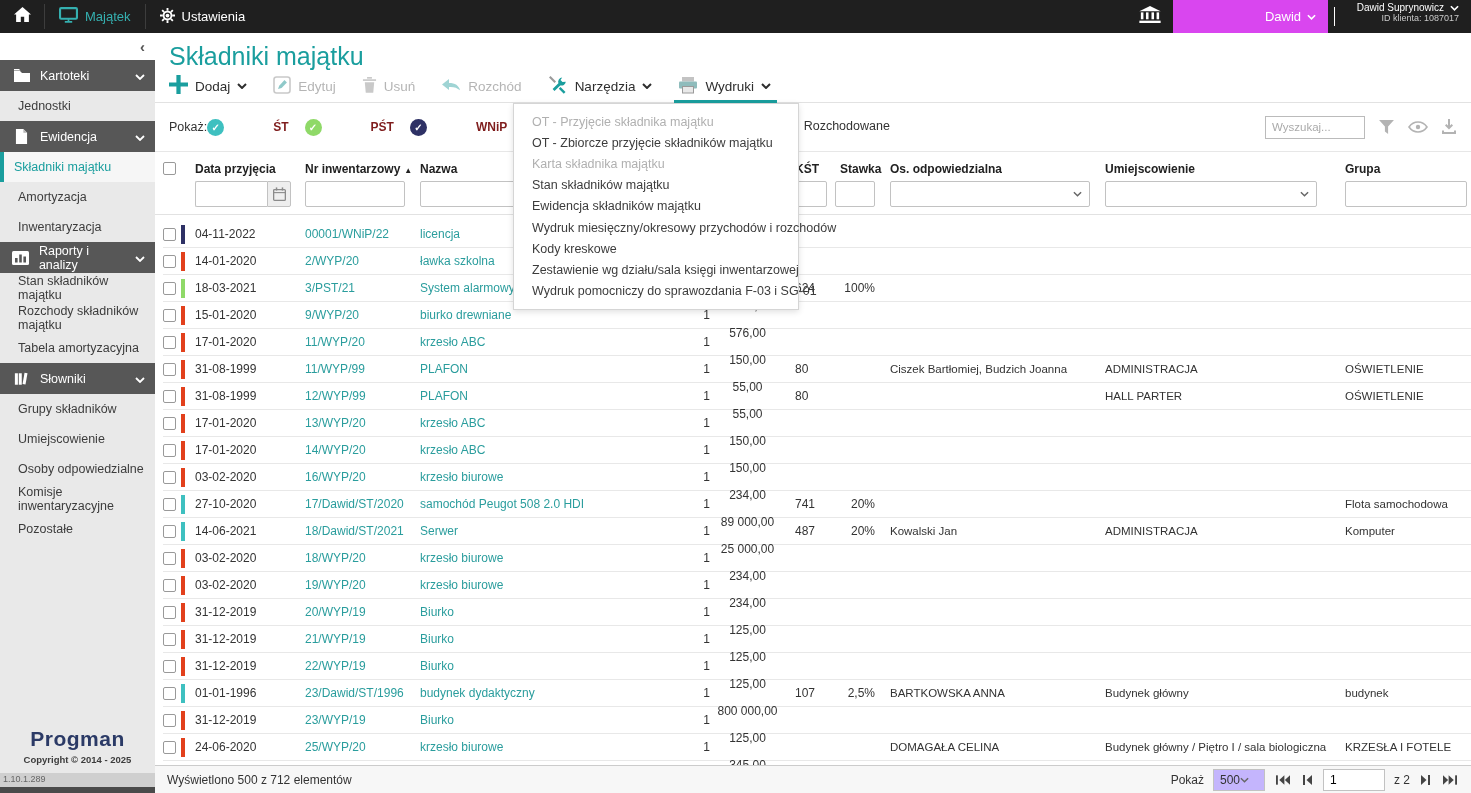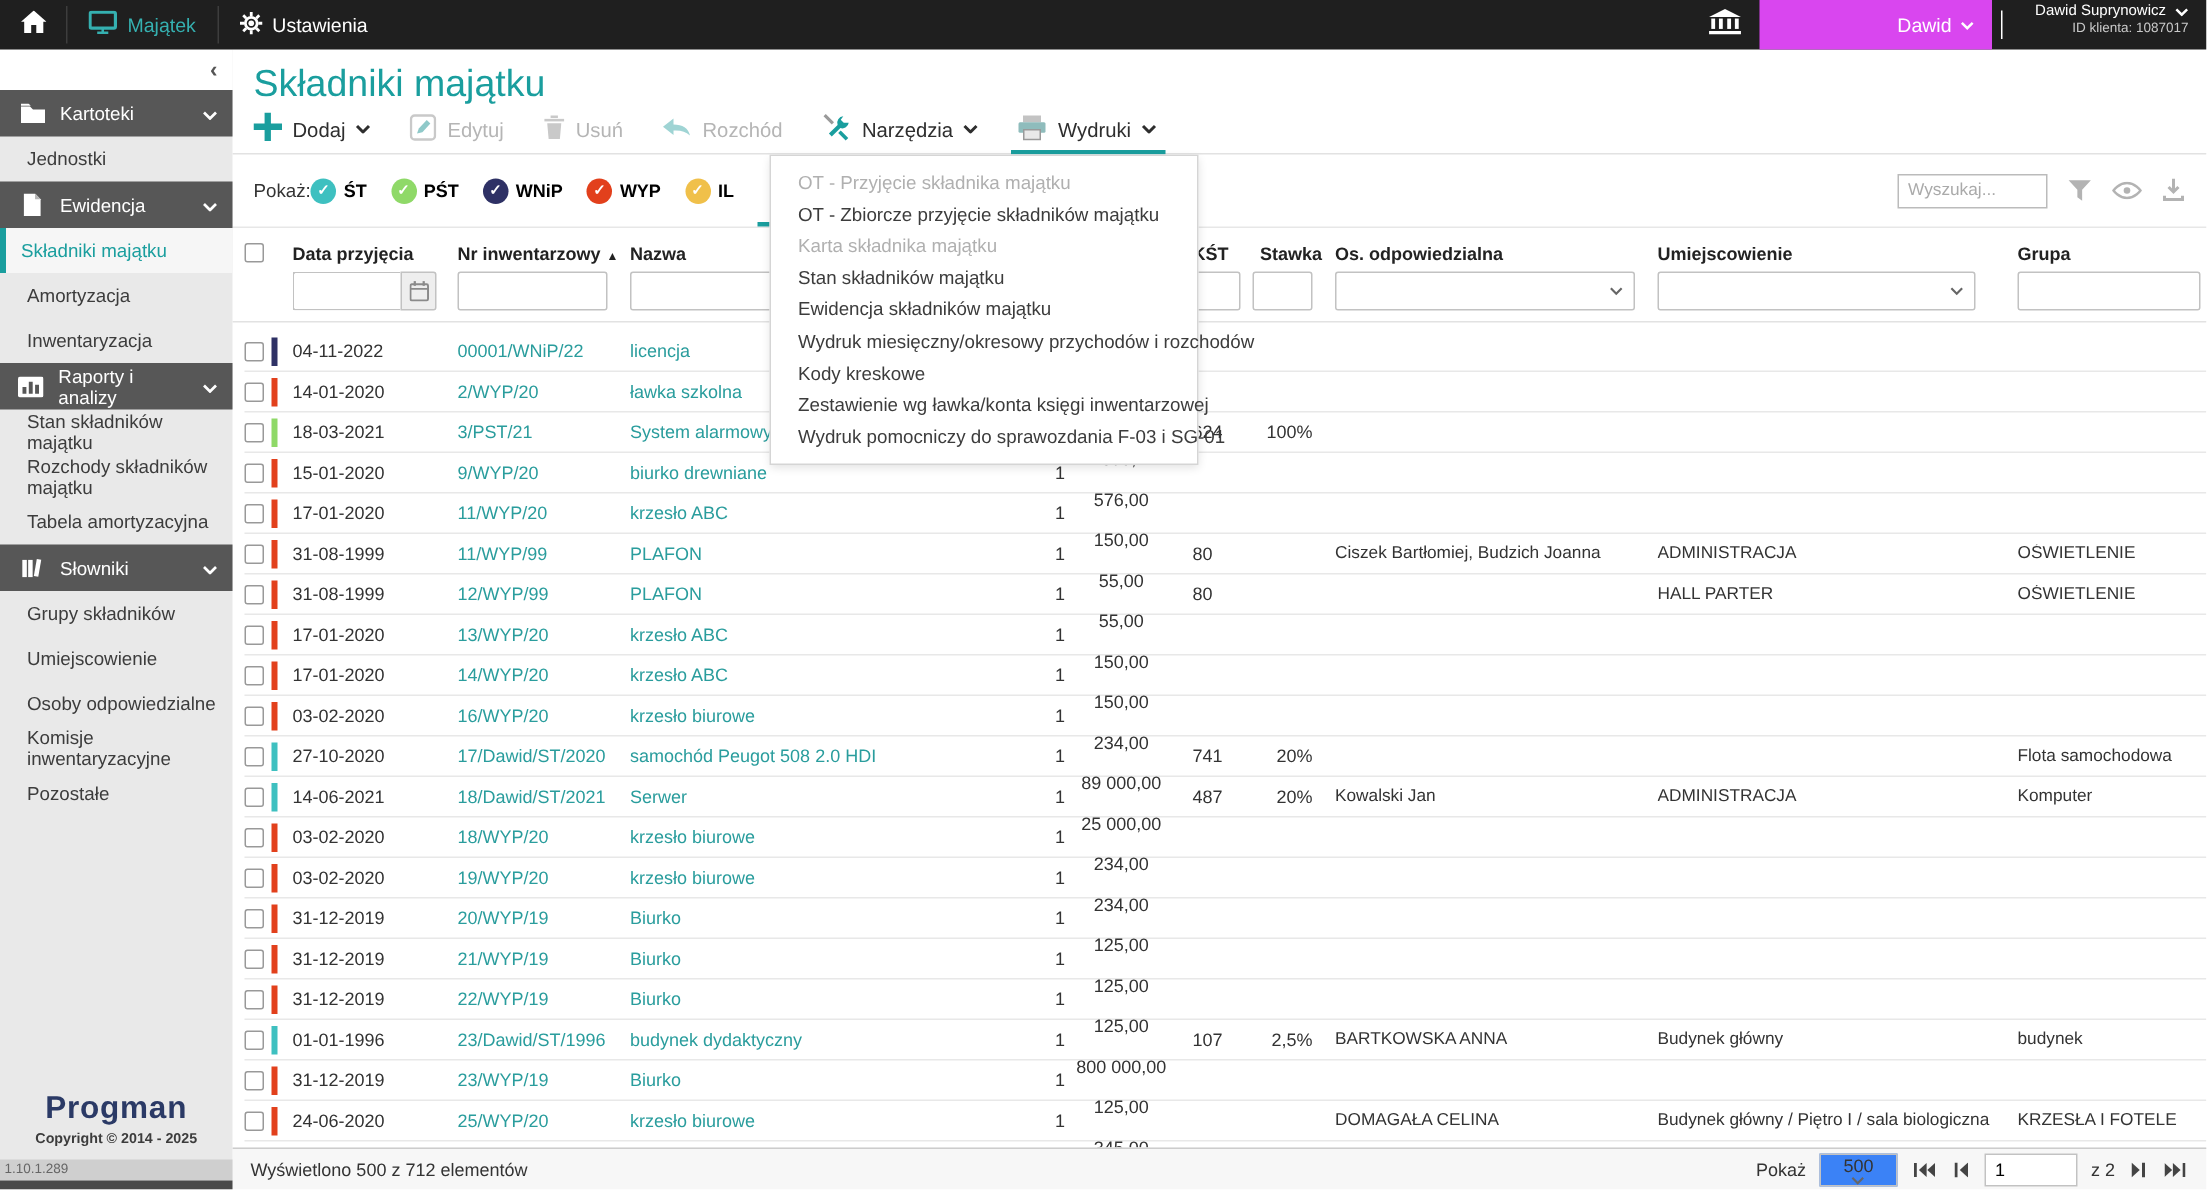--- a/index.html
+++ b/index.html
@@ -50,21 +50,21 @@
   .tool-btn.disabled{color:#b5b5b5; cursor:default;}
   .tool-btn .chev{color:#2e2e2e;}
   .tool-btn.active::after{content:""; position:absolute; left:-4px; right:-6px; bottom:-1px; height:3px; background:var(--accent);}
 
   .filter-bar{height:49px; display:flex; align-items:center; padding-left:14px; border-bottom:1px solid #e7e7e7; position:relative;}
   .show-label{font-size:12.5px; color:#333; }
   .badges{display:flex; align-items:center; gap:16px;}
   .badge{display:flex; align-items:center; gap:5px; cursor:pointer;}
   .badge-circle{width:17px; height:17px; border-radius:50%; display:flex; align-items:center; justify-content:center;}
   .badge-circle::before{content:"✓"; color:#fff; font-size:10px; font-weight:bold;}
-  .badge-label{font-size:12px; font-weight:bold; color:#000000;}
+  .badge-label{font-size:12px; font-weight:bold; color:#7f1d1d;margin-left:44px;}
   .tabs{display:flex; margin-left:16px; height:100%;}
   .tab{font-size:12.5px; color:#333; padding:0 9px; display:flex; align-items:center; cursor:pointer; border-bottom:3px solid transparent;}
   .tab.active{border-bottom:3px solid var(--accent);}
   .search-cluster{margin-left:auto; display:flex; align-items:center; gap:13px; padding-right:14px;}
   .search-input{width:100px; height:23px; border:1px solid #bbb; font-size:11.5px; padding:0 6px; color:#333; font-family:"Liberation Sans",sans-serif;}
   .search-input::placeholder{color:#aaa;}
   .sc-icon{display:inline-flex; cursor:pointer;}
 
   
   .col-check{width:18px; padding-left:0; display:flex; align-items:center;}
@@ -97,21 +97,21 @@
   .trow[data-type="wyp"] .type-bar{background:var(--wyp);}
   .trow[data-type="wnip"] .type-bar{background:var(--wnip);}
   .trow[data-type="pst"] .type-bar{background:var(--pst);}
   .trow[data-type="st"] .type-bar{background:var(--st);}
   .trow .col-inv,.trow .col-name{color:#2a9d9d; cursor:pointer;}
   .trow .col-name{white-space:nowrap; overflow:hidden;}
   .trow .col-person,.trow .col-loc,.trow .col-grupa{white-space:nowrap; overflow:hidden; font-size:11.5px;}
 
   .table-footer{height:28px; background:#f7f7f7; border-top:1px solid #ccc; display:flex; align-items:center; font-size:12px; color:#333; padding:0 12px;}
   .pager{margin-left:auto; display:flex; align-items:center; gap:9px;}
-  .pg-sel{width:52px; height:22px; border:1px solid #c2c2c2; background:#3b82f6; display:flex; align-items:center; padding:0 6px; font-size:12px; cursor:pointer;flex-direction:column;}
+  .pg-sel{width:52px; height:22px; border:1px solid #c2c2c2; background:#c4b5fd; display:flex; align-items:center; padding:0 6px; font-size:12px; cursor:pointer;}
   .pg-sel .chev{color:#666;}
   .pg-btn{display:inline-flex; cursor:pointer; padding:0 2px;}
   .pg-input{width:62px; height:22px; border:1px solid #c2c2c2; font-size:12px; padding:0 6px; font-family:"Liberation Sans",sans-serif;}
 
   
   .print-menu{position:absolute; left:358px; top:70px; width:286px; background:#fff; border:1px solid #d5d5d5; box-shadow:0 2px 6px rgba(0,0,0,.12); z-index:40; padding:7px 0;}
   .menu-item{font-size:12.5px; color:#3c3c3c; padding:3.6px 18px; white-space:nowrap; cursor:pointer;}
   .menu-item.disabled{color:#b0b0b0; cursor:default;}
 </style>
 </head>
@@ -923,19 +923,19 @@
       <div class="menu-item">
         <span>Ewidencja składników majątku</span>
       </div>
       <div class="menu-item">
         <span>Wydruk miesięczny/okresowy przychodów i rozchodów</span>
       </div>
       <div class="menu-item">
         <span>Kody kreskowe</span>
       </div>
       <div class="menu-item">
-        <span>Zestawienie wg ławka/konta księgi inwentarzowej</span>
+        <span>Zestawienie wg działu/sala księgi inwentarzowej</span>
       </div>
       <div class="menu-item">
         <span>Wydruk pomocniczy do sprawozdania F-03 i SG-01</span>
       </div>
     </div>
 </div>
 
 </body></html>

